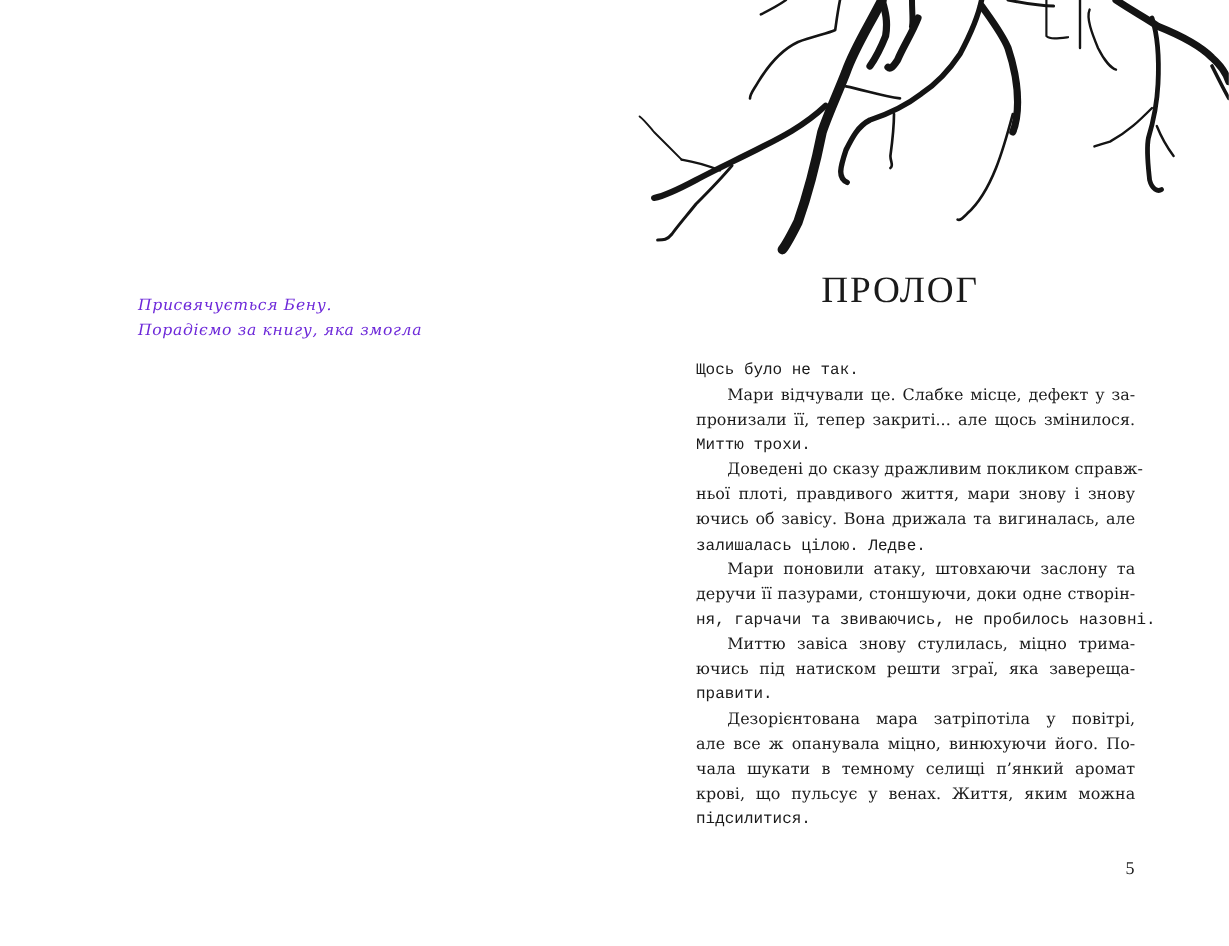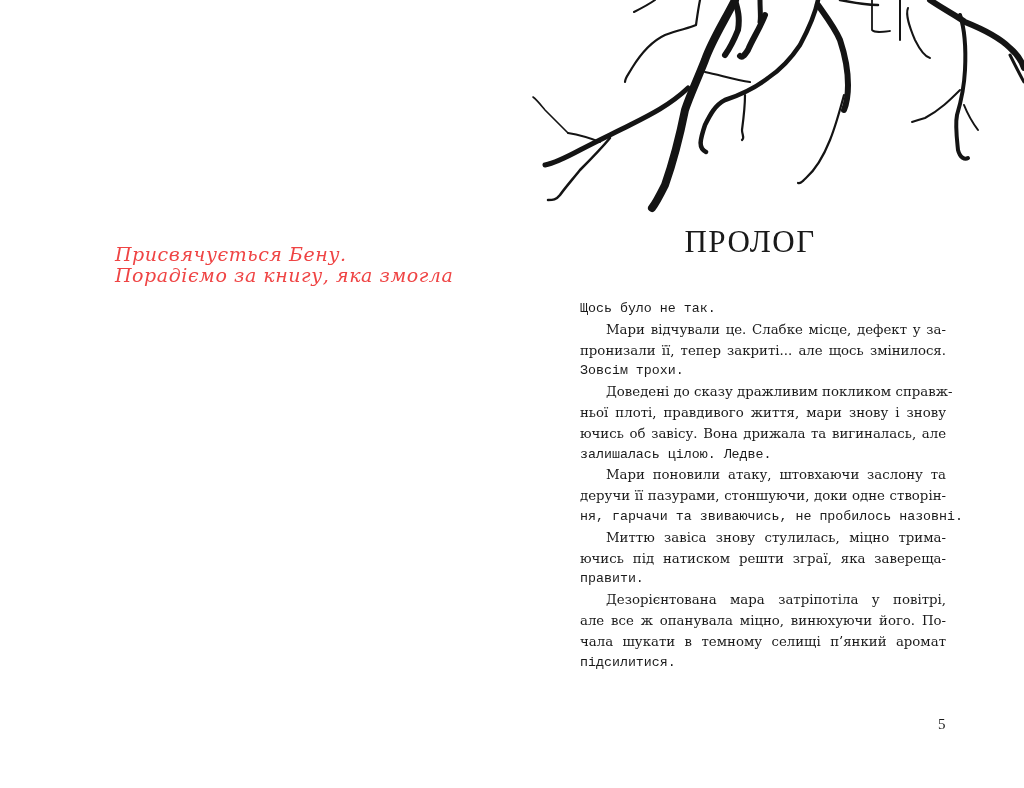--- a/index.html
+++ b/index.html
@@ -29,24 +29,24 @@
     position: absolute;
     left: 512px; top: 0;
     width: 512px; height: 788px;
   }
   .dedication {
     position: absolute;
     left: 115px;
     top: 244px;
     font-family: "DejaVu Serif", "Liberation Serif", serif;
     font-style: italic;
-    font-size: 19px;
+    font-size: 13px;
     line-height: 21px;
     letter-spacing: 0.55px;
-    color: #ef4444;
+    color: #6d28d9;
   }
   .dedication div { white-space: nowrap; }
 
   .illustration {
     position: absolute;
     left: 520px;
     top: 0;
     width: 504px;
     height: 215px;
   }
@@ -152,21 +152,21 @@
 
   <h1 class="chapter-title">ПРОЛОГ</h1>
 
   <div class="body-text">
     <div>
       <span class="line last">Щось було не так.</span>
     </div>
     <div>
       <span class="line indent">Мари відчували це. Слабке місце, дефект у за-</span>
       <span class="line">пронизали її, тепер закриті... але щось змінилося.</span>
-      <span class="line last">Зовсім трохи.</span>
+      <span class="line last">Миттю трохи.</span>
     </div>
     <div>
       <span class="line indent">Доведені до сказу дражливим покликом справж-</span>
       <span class="line">ньої плоті, правдивого життя, мари знову і знову</span>
       <span class="line">ючись об завісу. Вона дрижала та вигиналась, але</span>
       <span class="line last">залишалась цілою. Ледве.</span>
     </div>
     <div>
       <span class="line indent">Мари поновили атаку, штовхаючи заслону та</span>
       <span class="line">деручи її пазурами, стоншуючи, доки одне створін-</span>
@@ -174,19 +174,20 @@
     </div>
     <div>
       <span class="line indent">Миттю завіса знову стулилась, міцно трима-</span>
       <span class="line">ючись під натиском решти зграї, яка заверещa-</span>
       <span class="line last">правити.</span>
     </div>
     <div>
       <span class="line indent">Дезорієнтована мара затріпотіла у повітрі,</span>
       <span class="line">але все ж опанувала міцно, винюхуючи його. По-</span>
       <span class="line">чала шукати в темному селищі п’янкий аромат</span>
+      <span class="line">крові, що пульсує у венах. Життя, яким можна</span>
       <span class="line last">підсилитися.</span>
     </div>
   </div>
 
   <div class="page-number">5</div>
 
 </div>
 
 </body></html>

